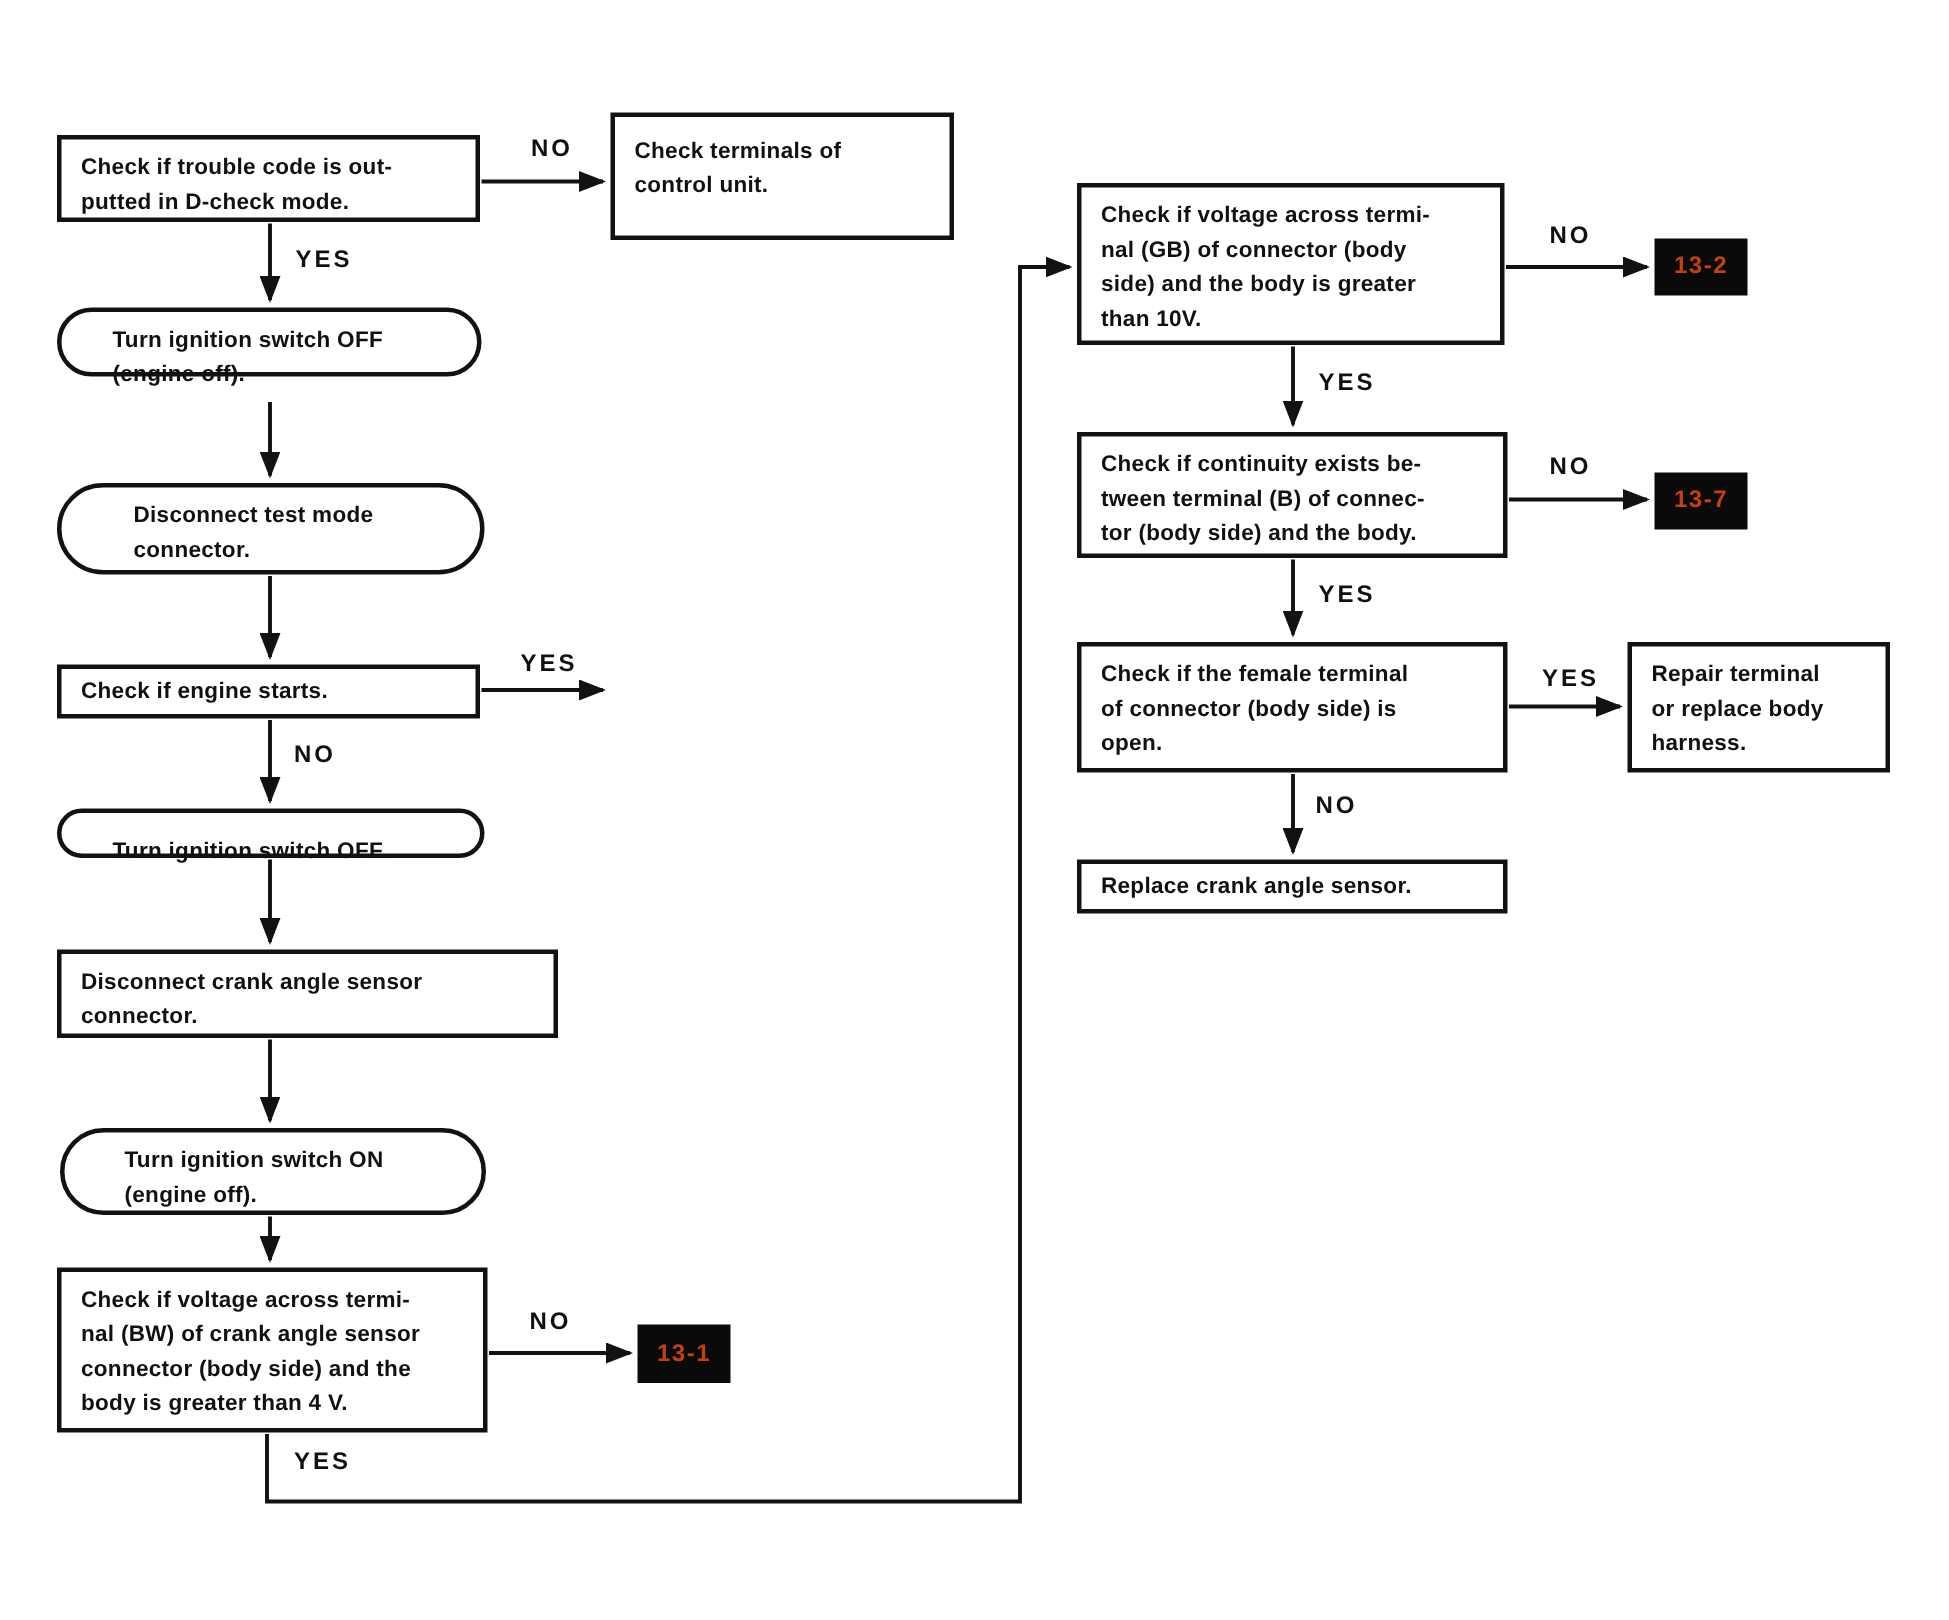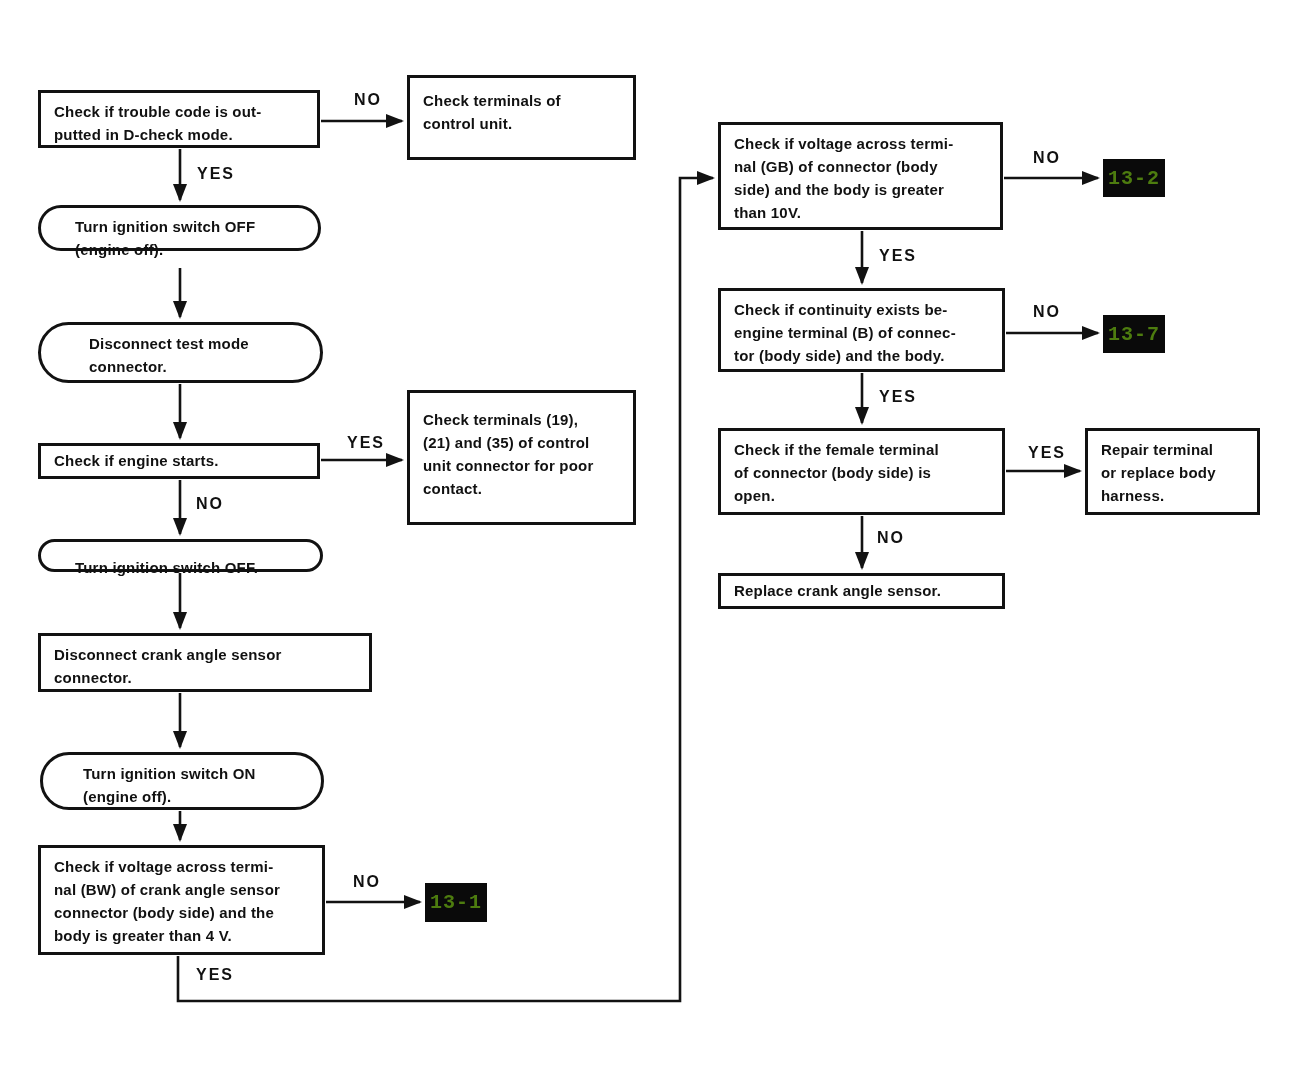--- a/index.html
+++ b/index.html
@@ -49,28 +49,27 @@
     padding-top: 14px;
     padding-left: 34px;
   }
   .single {
     padding-top: 3px;
   }
   .ref {
     position: absolute;
     box-sizing: border-box;
     background: #0a0a0a;
-    color: #4d7c0f;
-    font-size: 20px;
+    color: #c2410c;
+    font-size: 16px;
     font-weight: bold;
     letter-spacing: 1px;
     display: flex;
     align-items: center;
     justify-content: center;
-    font-family: Liberation Mono, monospace;
   }
   .edge-label {
     position: absolute;
     font-size: 16px;
     font-weight: bold;
     letter-spacing: 2px;
   }
 </style>
 </head>
 <body>
@@ -114,24 +113,20 @@
 control unit.</div>
 
   <div class="node round" style="left:38px;top:205px;width:283px;height:46px">Turn ignition switch OFF
 (engine off).</div>
 
   <div class="node round" style="left:38px;top:322px;width:285px;height:61px;padding-left:48px">Disconnect test mode
 connector.</div>
 
   <div class="node single" style="left:38px;top:443px;width:282px;height:36px">Check if engine starts.</div>
 
-  <div class="node" style="left:407px;top:390px;width:229px;height:135px;padding-top:15px">Check terminals (19),
-(21) and (35) of control
-unit connector for poor
-contact.</div>
 
   <div class="node pill" style="left:38px;top:539px;width:285px;height:33px">Turn ignition switch OFF.</div>
 
   <div class="node" style="left:38px;top:633px;width:334px;height:59px">Disconnect crank angle sensor
 connector.</div>
 
   <div class="node round" style="left:40px;top:752px;width:284px;height:58px;padding-left:40px">Turn ignition switch ON
 (engine off).</div>
 
   <div class="node" style="left:38px;top:845px;width:287px;height:110px">Check if voltage across termi-
@@ -142,21 +137,21 @@
   <div class="ref" style="left:425px;top:883px;width:62px;height:39px">13-1</div>
 
   <div class="node" style="left:718px;top:122px;width:285px;height:108px">Check if voltage across termi-
 nal (GB) of connector (body
 side) and the body is greater
 than 10V.</div>
 
   <div class="ref" style="left:1103px;top:159px;width:62px;height:38px">13-2</div>
 
   <div class="node" style="left:718px;top:288px;width:287px;height:84px">Check if continuity exists be-
-engine terminal (B) of connec-
+tween terminal (B) of connec-
 tor (body side) and the body.</div>
 
   <div class="ref" style="left:1103px;top:315px;width:62px;height:38px">13-7</div>
 
   <div class="node" style="left:718px;top:428px;width:287px;height:87px">Check if the female terminal
 of connector (body side) is
 open.</div>
 
   <div class="node" style="left:1085px;top:428px;width:175px;height:87px">Repair terminal
 or replace body

